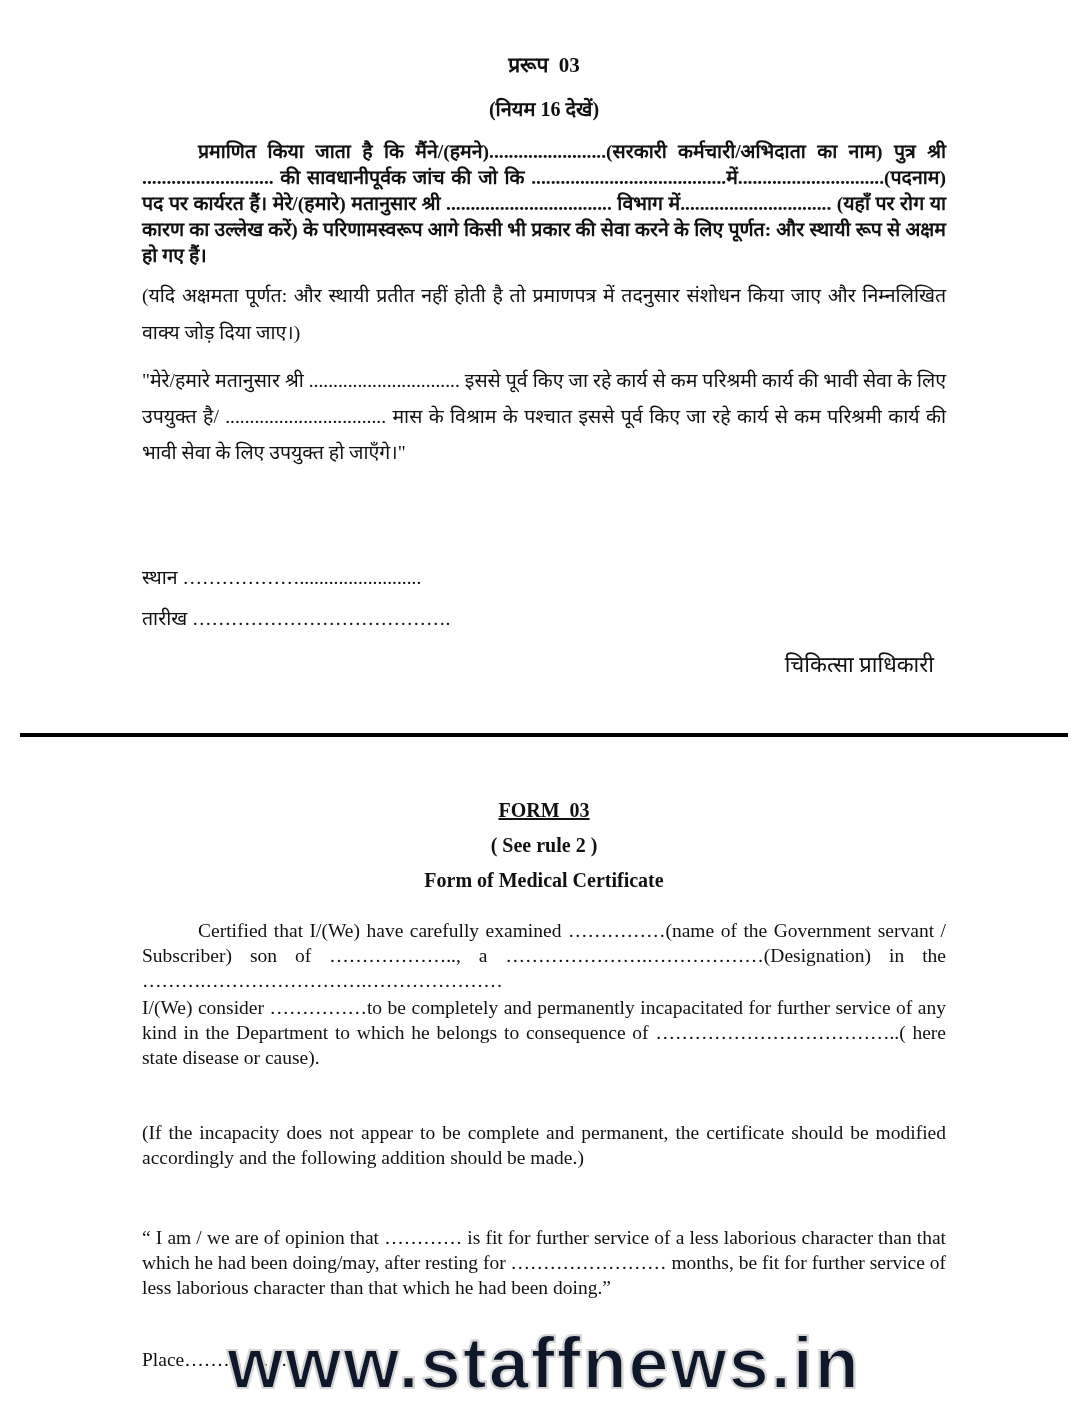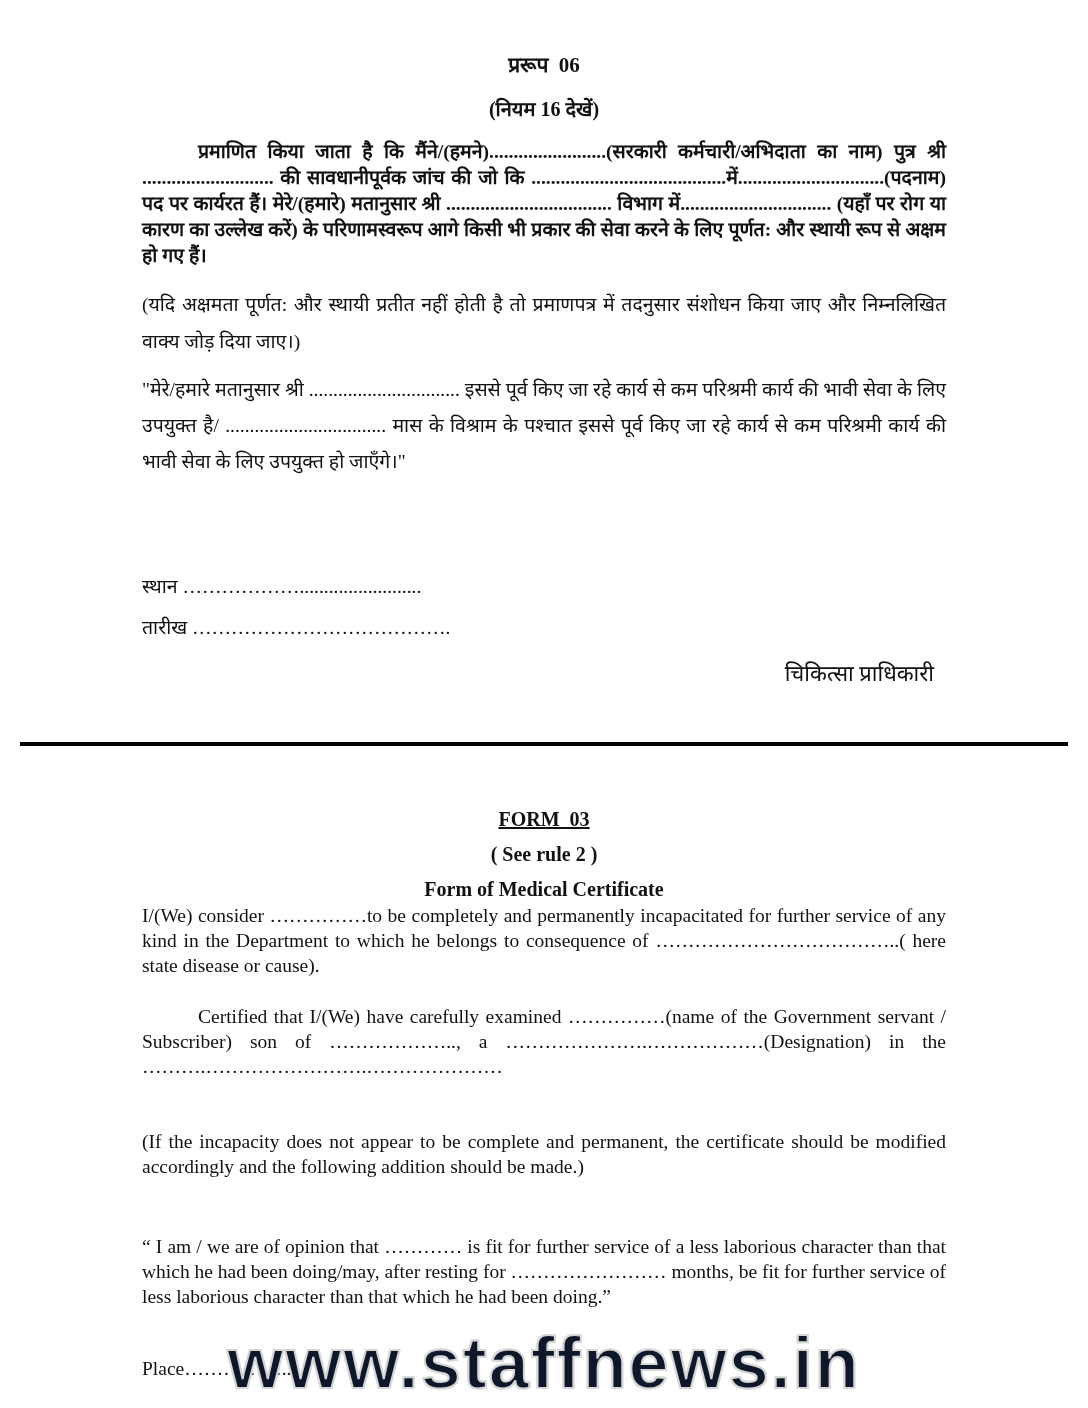--- a/index.html
+++ b/index.html
@@ -40,21 +40,21 @@
   }
   .para {
     margin: 0;
     font-size: 19.5px;
     text-align: justify;
     line-height: 26px;
   }
   .indent { text-indent: 56px; }
   .bold { font-weight: bold; }
   .hi-para1 { margin-top: 17px; }
-  .hi-para2 { margin-top: 17px; line-height: 37px; }
+  .hi-para2 { margin-top: 8px; line-height: 37px; }
   .hi-para3 { margin-top: 12px; line-height: 36px; }
   .field {
     font-size: 19.5px;
     line-height: 26px;
   }
   .hi-place { margin-top: 94px; }
   .hi-date { margin-top: 15px; }
   .signature {
     text-align: right;
     font-size: 22px;
@@ -108,41 +108,41 @@
     pointer-events: none;
     user-select: none;
   }
 </style>
 </head>
 <body>
 
 <div class="page">
 
   <section class="content">
-    <div class="center hs-title">प्ररूप  06</div>
+    <div class="center hs-title">प्ररूप  03</div>
     <div class="center hs-sub">(नियम 16 देखें)</div>
 
     <p class="para indent bold hi-para1">प्रमाणित किया जाता है कि मैंने/(हमने)........................(सरकारी कर्मचारी/अभिदाता का नाम) पुत्र श्री ........................... की सावधानीपूर्वक जांच की जो कि ........................................में..............................(पदनाम) पद पर कार्यरत हैं। मेरे/(हमारे) मतानुसार श्री .................................. विभाग में............................... (यहाँ पर रोग या कारण का उल्लेख करें) के परिणामस्वरूप आगे किसी भी प्रकार की सेवा करने के लिए पूर्णत: और स्थायी रूप से अक्षम हो गए हैं।</p>
     <p class="para hi-para2">(यदि अक्षमता पूर्णत: और स्थायी प्रतीत नहीं होती है तो प्रमाणपत्र में तदनुसार संशोधन किया जाए और निम्नलिखित वाक्य जोड़ दिया जाए।)</p>
     <p class="para hi-para3">"मेरे/हमारे मतानुसार श्री ............................... इससे पूर्व किए जा रहे कार्य से कम परिश्रमी कार्य की भावी सेवा के लिए उपयुक्त है/ ................................. मास के विश्राम के पश्चात इससे पूर्व किए जा रहे कार्य से कम परिश्रमी कार्य की भावी सेवा के लिए उपयुक्त हो जाएँगे।"</p>
 
     <div class="field hi-place">स्थान ……………….........................</div>
     <div class="field hi-date">तारीख ………………………………….</div>
     <div class="signature hi-sign">चिकित्सा प्राधिकारी</div>
   </section>
 
   <hr class="divider">
 
   <section class="content">
     <div class="center en-title">FORM  03</div>
     <div class="center en-sub">( See rule 2 )</div>
     <div class="center en-head">Form of Medical Certificate</div>
 
+    <p class="para indent en-para en-para1">Certified that I/(We) have carefully examined ……………(name of the Government servant / Subscriber) son of ……………….., a ………………….………………(Designation) in the ……….…………………….…………………</p>
     <p class="para en-para en-para2">I/(We) consider ……………to be completely and permanently incapacitated for further service of any kind in the Department to which he belongs to consequence of ………………………………..( here state disease or cause).</p>
-    <p class="para indent en-para en-para1">Certified that I/(We) have carefully examined ……………(name of the Government servant / Subscriber) son of ……………….., a ………………….………………(Designation) in the ……….…………………….…………………</p>
     <p class="para en-para en-para3">(If the incapacity does not appear to be complete and permanent, the certificate should be modified accordingly and the following addition should be made.)</p>
     <p class="para en-para en-para4">“ I am / we are of opinion that ………… is fit for further service of a less laborious character than that which he had been doing/may, after resting for …………………… months, be fit for further service of less laborious character than that which he had been doing.”</p>
 
     <div class="field en-place">Place……………..</div>
 
   </section>
 
   <div class="watermark">www.staffnews.in</div>
 
 </div>

